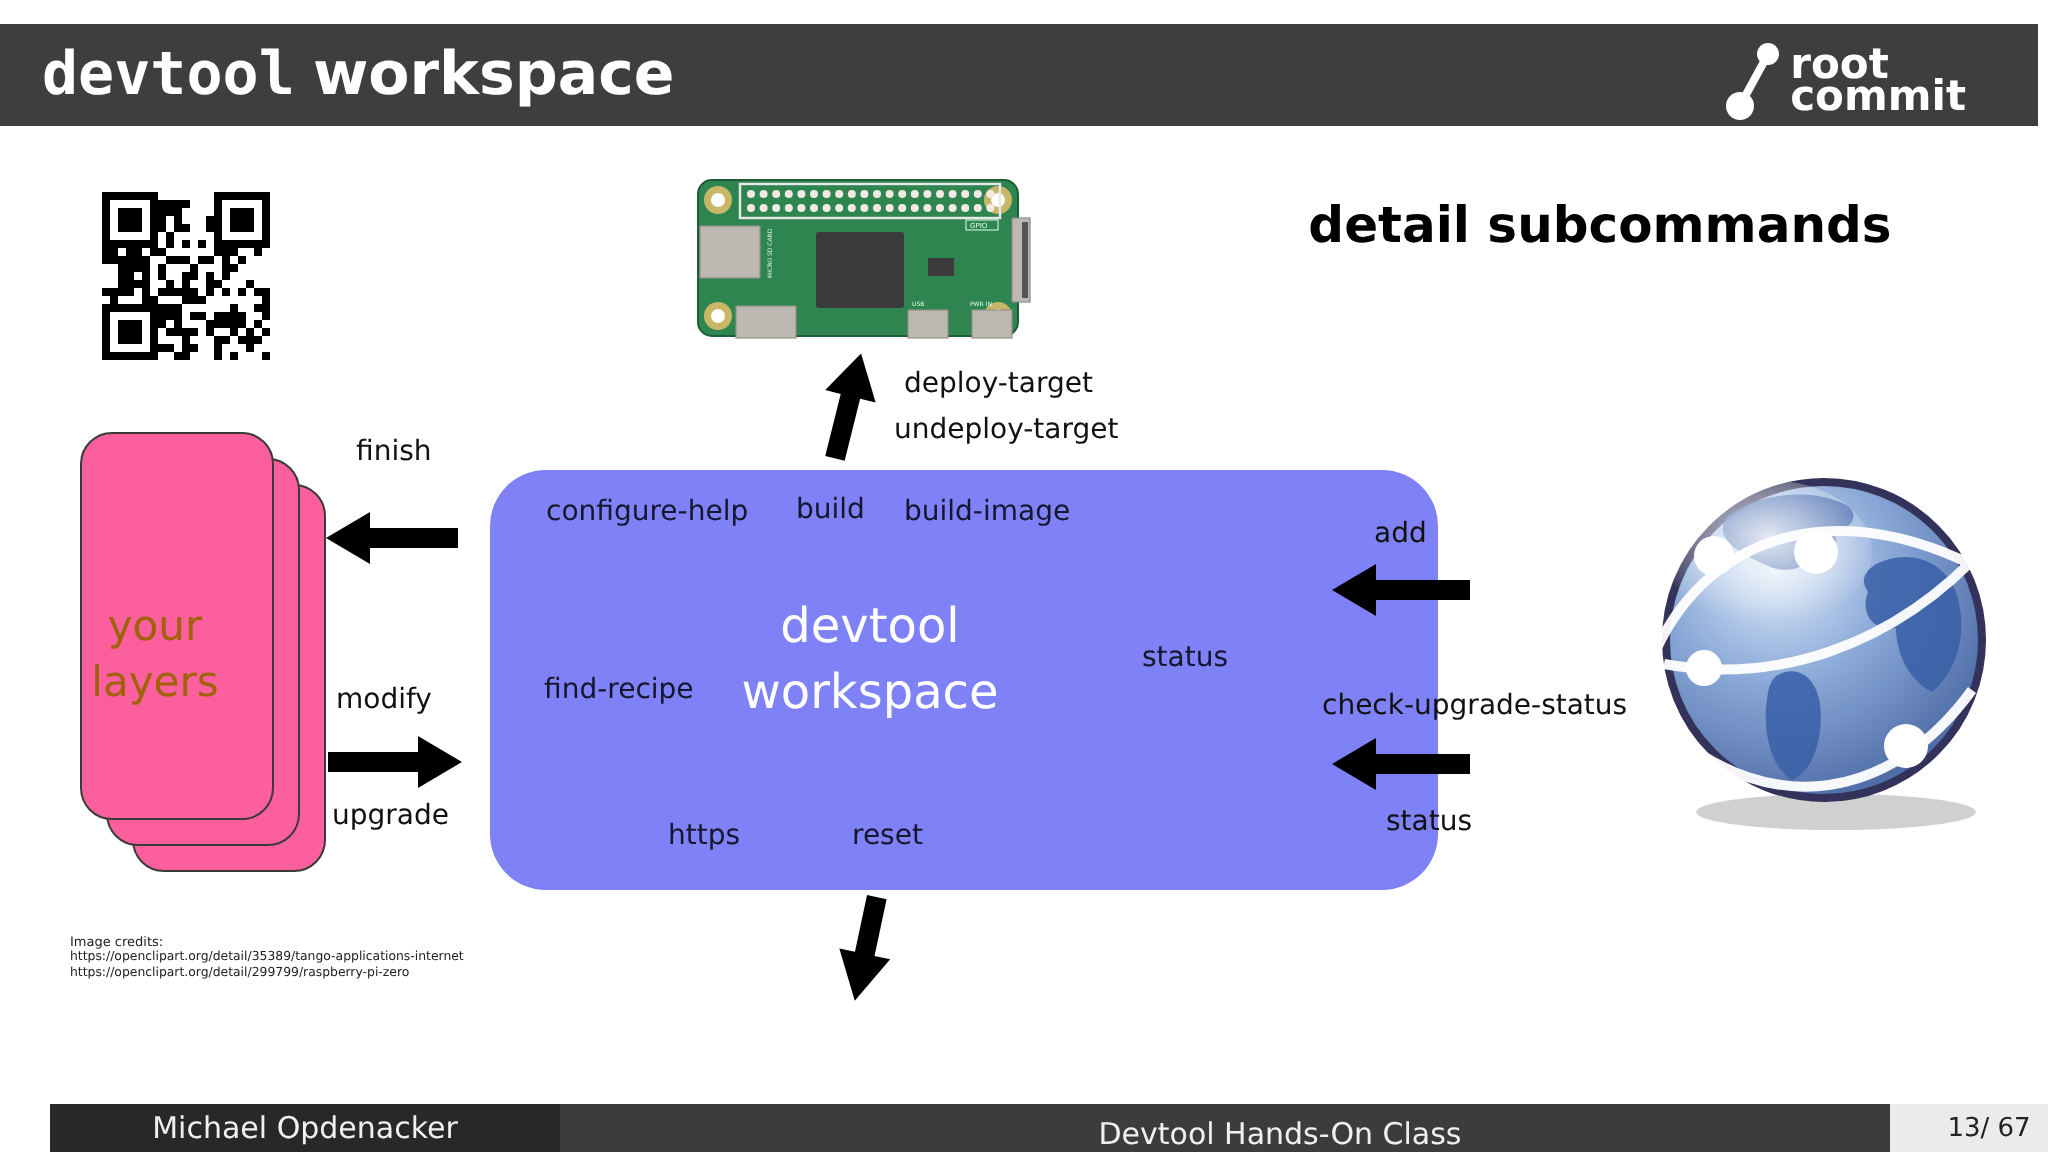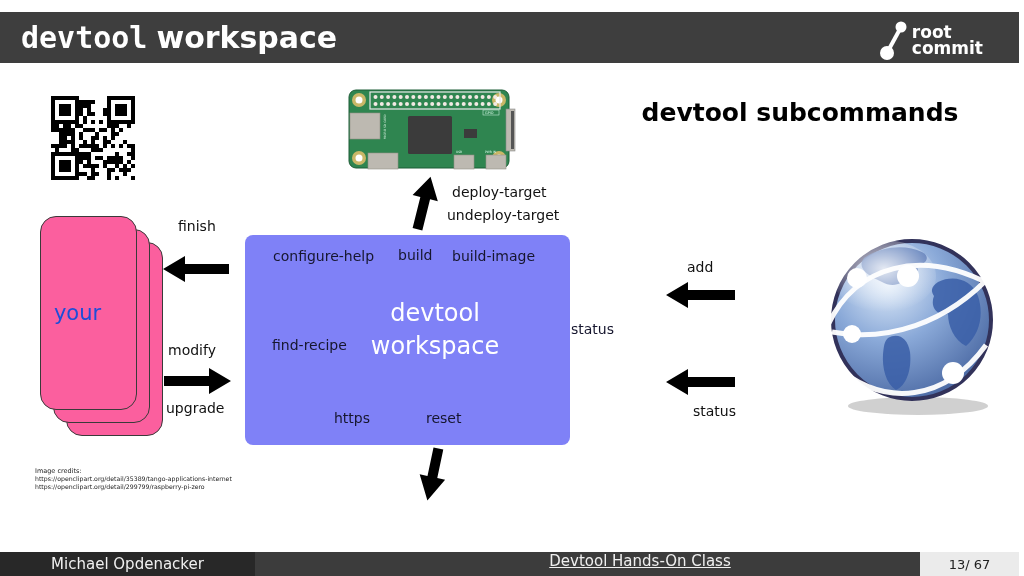--- a/index.html
+++ b/index.html
@@ -7,56 +7,56 @@
          font-family:"DejaVu Sans",sans-serif;color:#111;}
   .abs{position:absolute;}
 
   
   .header-bar{position:absolute;left:0;top:12px;width:1019px;height:51px;
               background:var(--header-bar,#3e3e3e);display:flex;align-items:center;}
   .header-title{margin-left:21px;color:#fff;font-size:30px;white-space:nowrap;}
   .tmono{font-family:"DejaVu Sans Mono",monospace;font-weight:bold;}
   .trest{font-family:"DejaVu Sans",sans-serif;font-weight:bold;margin-left:9px;}
   .logo{position:absolute;right:36px;top:7px;display:flex;align-items:center;}
-  .logo-text{color:#fff;font-weight:bold;font-size:17px;line-height:16px;margin-left:3px;}
+  .logo-text{color:#fff;font-weight:bold;font-size:21px;line-height:16px;margin-left:3px;}
 
   
   .subcommands-heading{position:absolute;left:640px;top:98px;width:320px;text-align:center;
         font-size:25px;font-weight:bold;color:#000;}
 
   
   .layer-card{position:absolute;width:97px;height:194px;border-radius:16px;
         background:var(--layers-pink,#fb5f9e);border:1.5px solid #3a3a3a;box-sizing:border-box;}
   .layers-text{position:absolute;left:40px;top:299px;width:75px;text-align:center;
-        color:#1d4ed8;font-size:21px;line-height:28px;}
-
-  
-  .workspace-box{position:absolute;left:245px;top:235px;width:325px;height:210px;
-        border-radius:8px;background:var(--workspace-box,#7f81f7);}
+        color:#a16207;font-size:21px;line-height:28px;}
+
+  
+  .workspace-box{position:absolute;left:245px;top:235px;width:474px;height:210px;
+        border-radius:28px;background:var(--workspace-box,#7f81f7);}
   .wlabel{position:absolute;font-size:14px;color:#16162e;white-space:nowrap;}
   .wcenter{position:absolute;left:0;top:62px;width:380px;text-align:center;color:#fff;
         font-size:24px;line-height:33px;}
 
   
   .alabel{position:absolute;font-size:14px;color:#111;white-space:nowrap;}
 
   
   .overlay{position:absolute;left:0;top:0;pointer-events:none;}
 
   
   .credits{position:absolute;left:35px;top:467px;color:#222;}
   .credits .ctitle{font-size:6.5px;font-weight:normal;line-height:8px;}
   .credits .cline{font-size:6.2px;line-height:8px;}
 
   
-  .footer-box{position:absolute;top:552px;height:24px;display:flex;align-items:center;justify-content:center;}
+  .footer-box{position:absolute;top:552px;height:24px;display:flex;align-items:center;justify-content:center;margin-left:25px;}
   .f-author{left:0;width:255px;background:var(--footer-left,#282828);color:#f0f0f0;font-size:15px;}
   .f-course{left:255px;width:665px;background:var(--footer-mid,#3c3c3c);}
   .f-course-text{position:absolute;left:440px;top:552px;width:400px;height:24px;display:flex;
-        align-items:flex-start;justify-content:center;color:#f0f0f0;font-size:15px;text-decoration:underline;}
+        align-items:flex-end;justify-content:center;color:#f0f0f0;font-size:15px;}
   .f-page{left:920px;width:99px;background:var(--footer-right,#ebebeb);color:#222;font-size:13px;}
 </style>
 </head>
 <body>
 
 <div class="slide">
 
   <div class="header-bar">
     <div class="header-title">
       <span class="tmono">devtool</span><span class="trest">workspace</span>
@@ -286,27 +286,28 @@
     <rect x="116" y="40" width="13" height="9" fill="#3b3b3b"></rect>
     <rect x="20" y="64" width="30" height="16" fill="#bdb9b1" stroke="#948f86" stroke-width="0.6"></rect>
     <text x="108" y="64" font-size="3" fill="#dfe">USB</text>
     <rect x="106" y="66" width="20" height="14" fill="#bdb9b1" stroke="#948f86" stroke-width="0.6"></rect>
     <text x="137" y="64" font-size="3" fill="#dfe">PWR IN</text>
     <rect x="138" y="66" width="20" height="14" fill="#bdb9b1" stroke="#948f86" stroke-width="0.6"></rect>
     <rect x="158" y="20" width="9" height="42" fill="#bdb9b1" stroke="#8a8a8a" stroke-width="0.6"></rect>
     <rect x="163" y="22" width="3" height="38" fill="#555"></rect>
   </svg>
 
-  <div class="subcommands-heading">devtool subcommands</div>
+  <div class="subcommands-heading">detail subcommands</div>
 
   <div class="layer-card" style="left:66px;top:242px;"></div>
   <div class="layer-card" style="left:53px;top:229px;"></div>
   <div class="layer-card" style="left:40px;top:216px;"></div>
   <div class="layers-text">
     <div>your</div>
+    <div>layers</div>
   </div>
 
   <div class="workspace-box">
     <span class="wlabel" style="left:28px;top:13px;">configure-help</span>
     <span class="wlabel" style="left:153px;top:12px;">build</span>
     <span class="wlabel" style="left:207px;top:13px;">build-image</span>
     <span class="wlabel" style="left:27px;top:102px;">find-recipe</span>
     <span class="wlabel" style="left:326px;top:86px;">status</span>
     <span class="wlabel" style="left:89px;top:175px;">https</span>
     <span class="wlabel" style="left:181px;top:175px;">reset</span>
@@ -324,20 +325,21 @@
     <polygon points="419,230 419,198 411,198 424,176 437,198 429,198 429,230" transform="rotate(14 424 203)" fill="#000"></polygon>
     <polygon points="428,448 428,477 420,477 433,501 446,477 438,477 438,448" transform="rotate(12 433 474)" fill="#000"></polygon>
   </svg>
 
   <span class="alabel" style="left:178px;top:218px;">finish</span>
   <span class="alabel" style="left:168px;top:342px;">modify</span>
   <span class="alabel" style="left:166px;top:400px;">upgrade</span>
   <span class="alabel" style="left:452px;top:184px;">deploy-target</span>
   <span class="alabel" style="left:447px;top:207px;">undeploy-target</span>
   <span class="alabel" style="left:687px;top:259px;">add</span>
+  <span class="alabel" style="left:661px;top:345px;">check-upgrade-status</span>
   <span class="alabel" style="left:693px;top:403px;">status</span>
 
   <svg class="abs" style="left:826px;top:230px;" width="178" height="188" viewBox="0 0 178 188">
     <defs>
       <radialGradient id="sphereGrad" cx="35%" cy="28%" r="80%">
         <stop offset="0%" stop-color="#dce9f8"></stop>
         <stop offset="45%" stop-color="#8aa9d8"></stop>
         <stop offset="100%" stop-color="#46649f"></stop>
       </radialGradient>
       <radialGradient id="hl" cx="50%" cy="40%" r="60%">

